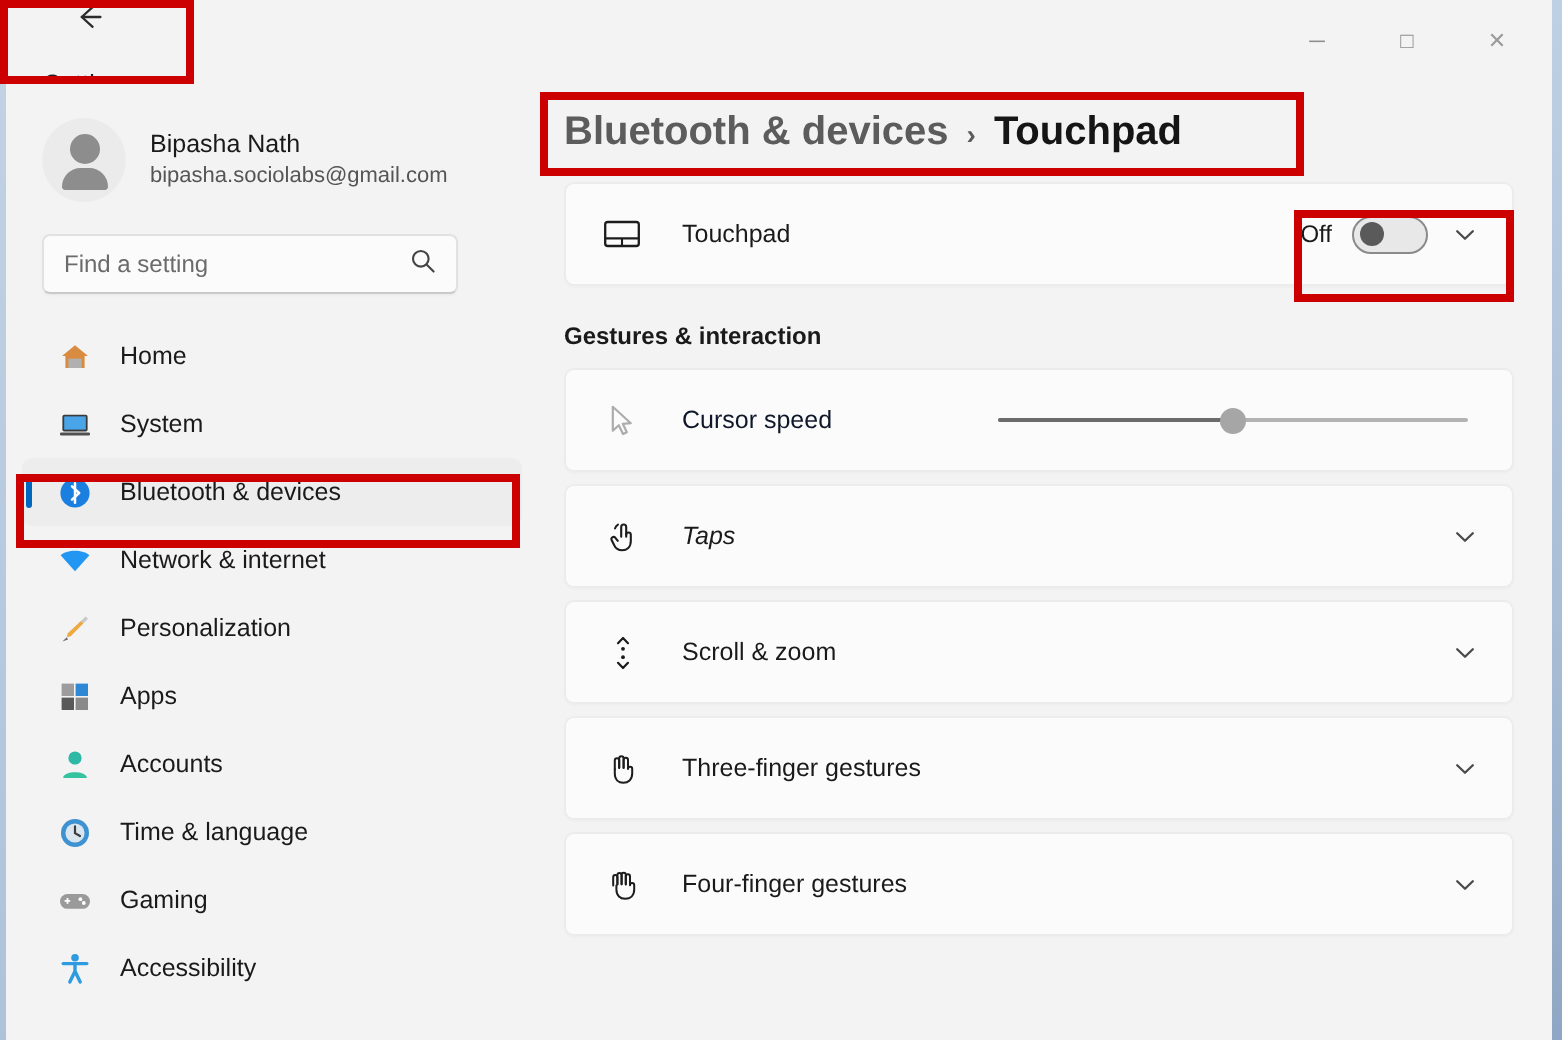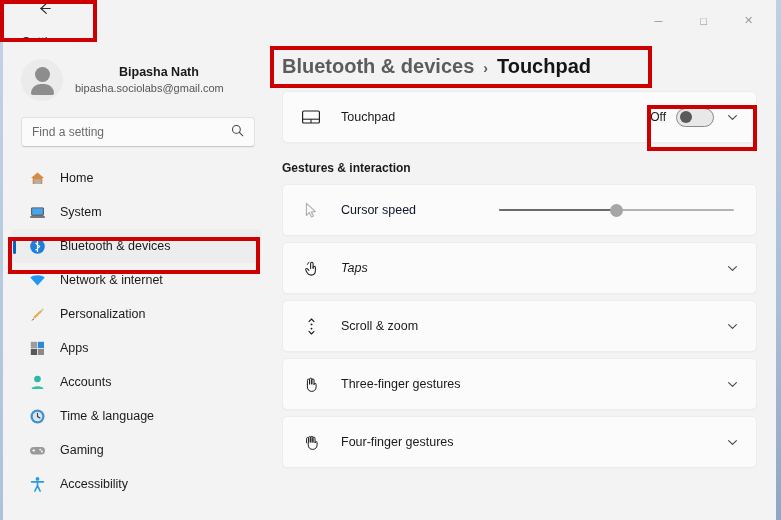--- a/index.html
+++ b/index.html
@@ -109,32 +109,31 @@
   .avatar .body {
     position: absolute;
     width: 23px; height: 11px;
     border-radius: 11px 11px 2px 2px;
     background: #8d8d8d;
     top: 25px; left: 9.5px;
   }
   .profile-text { line-height: 1.35; }
   .profile-name {
     font-size: 12.5px;
-    font-weight: bold;
+    font-weight: normal;
     color: #1a1a1a;
-    margin-left: 44px;
   }
   .profile-email {
     font-size: 11px;
     color: #555;
   }
 
   .search-wrap {
     margin: 14px 0 0 18px;
-    width: 234px; height: 30px;
+    width: 208px; height: 30px;
     background: #fbfbfb;
     border: 1px solid #e1e1e1;
     border-bottom: 1px solid #c9c9c9;
     border-radius: 4px;
     display: flex;
     align-items: center;
     padding: 4px 10px;
     box-shadow: 0 1px 1px rgba(0,0,0,.03);
   }
   .search-wrap input {

